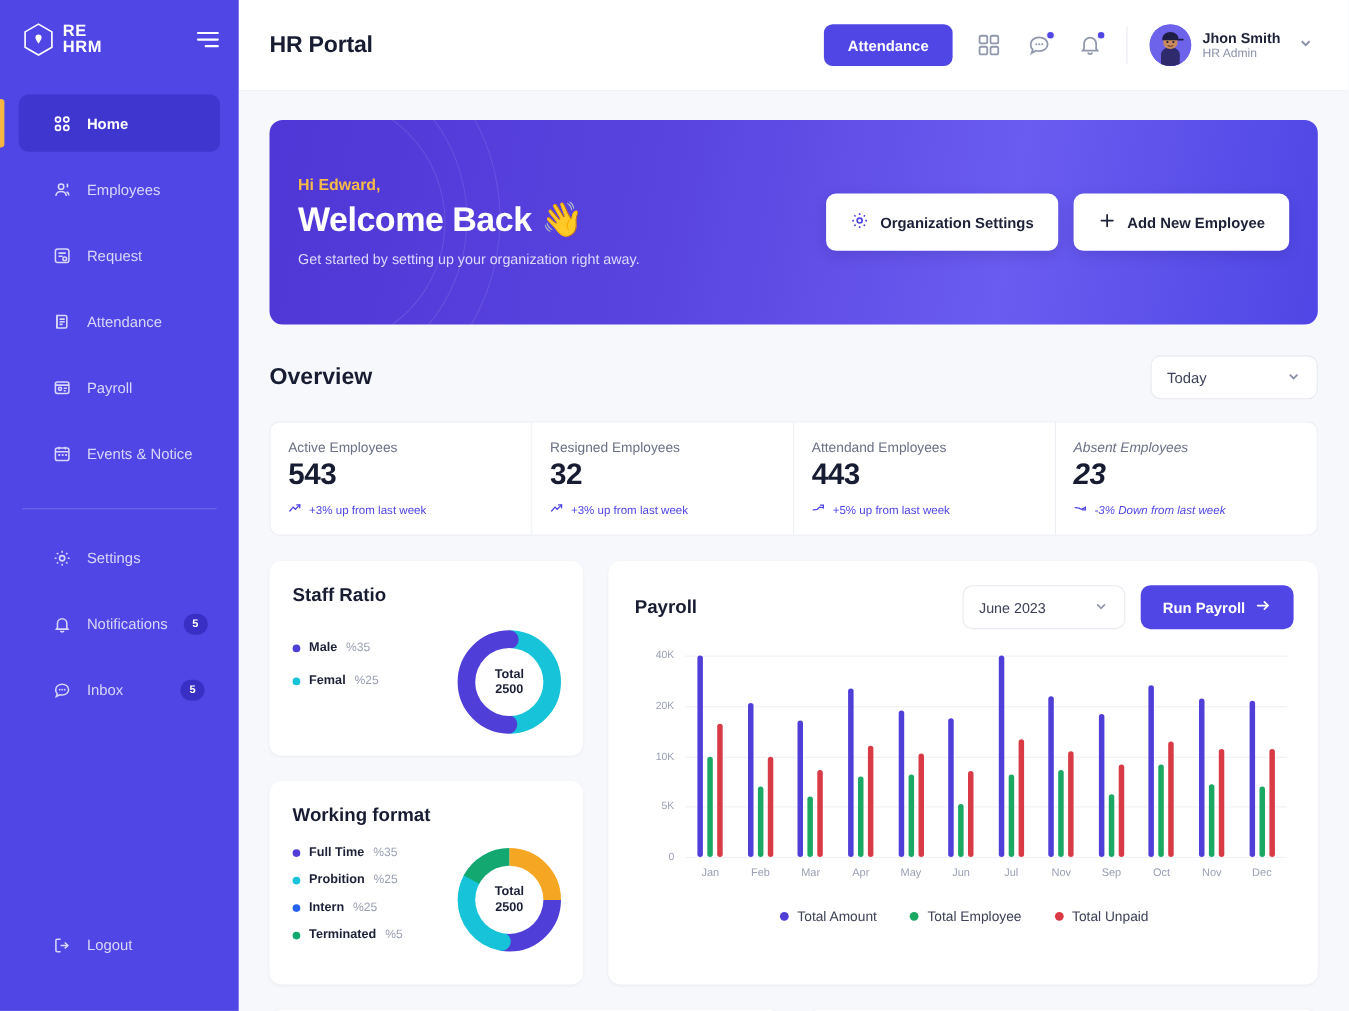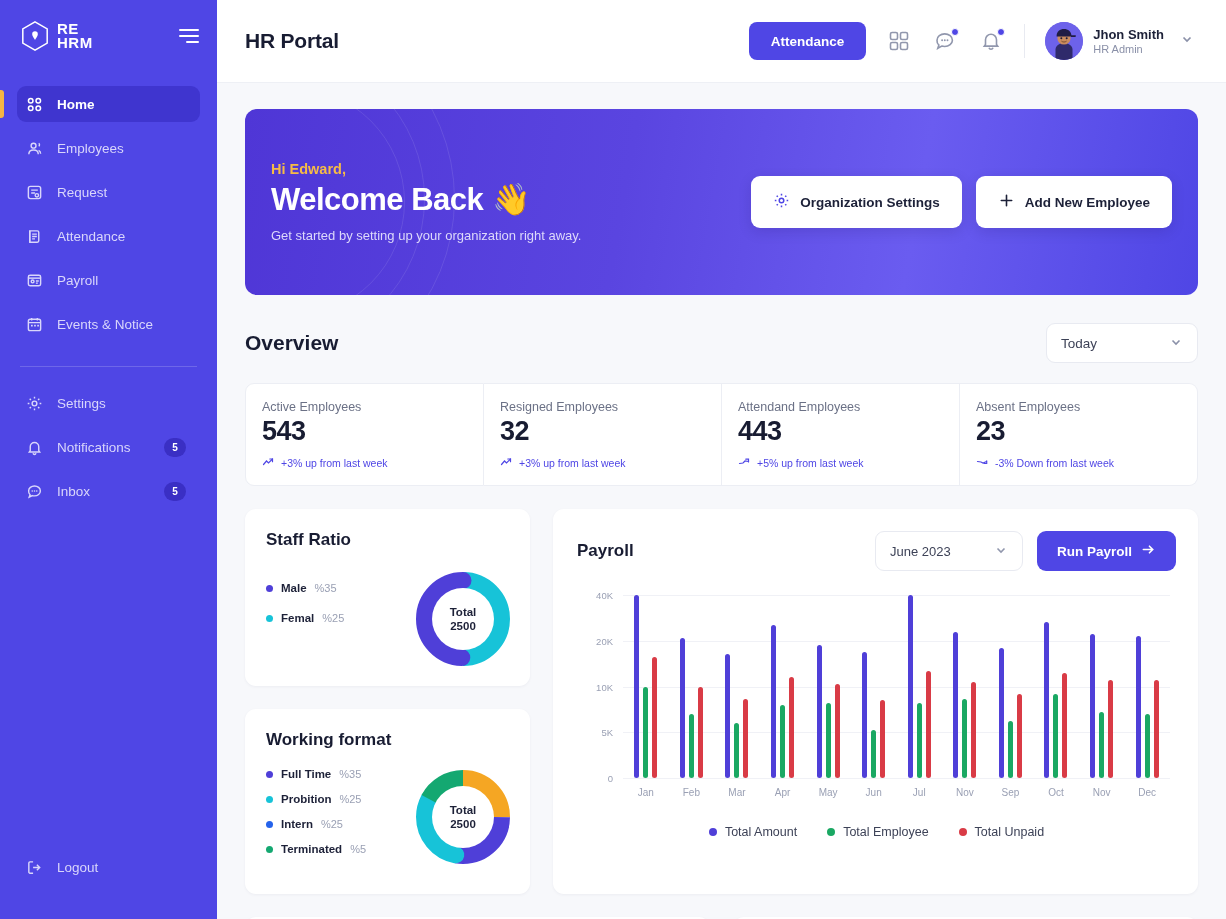--- a/index.html
+++ b/index.html
@@ -23,22 +23,22 @@
   .logo-text { color:#fff; font-size:15px; font-weight:700; line-height:14px; letter-spacing:.5px; }
   .logo-text span { display:block; }
   .burger { width:22px; cursor:pointer; display:flex; flex-direction:column; gap:4px; align-items:flex-end; }
   .burger i { display:block; height:2px; background:#fff; border-radius:2px; }
   .burger i:nth-child(1){ width:20px; }
   .burger i:nth-child(2){ width:20px; }
   .burger i:nth-child(3){ width:13px; }
 
   .nav { margin-top:30px; display:flex; flex-direction:column; }
   .nav-item {
-    display:flex; align-items:center; gap:14px; height:36px;
-    margin:4px 17px; padding-left:8px; border-radius:9px;
+    display:flex; align-items:center; gap:14px; height:52px;
+    margin:4px 17px; padding-left:30px; border-radius:9px;
     color:#d9d6fb; font-size:13.5px; cursor:pointer; position:relative;
   }
   .nav-item .ico { width:18px; height:18px; flex:0 0 18px; display:flex; align-items:center; justify-content:center; }
   .nav-item.active { background:#3f35cf; color:#fff; font-weight:600; }
   .nav-item.active::before{
     content:""; position:absolute; left:-17px; top:4px; bottom:4px;
     width:4px; border-radius:0 3px 3px 0; background:#f5b544;
   }
   .nav-badge {
     margin-left:auto; margin-right:14px; background:#3a2fc4; color:#fff;
@@ -106,21 +106,21 @@
     font-size:13.5px; color:#3d4257; cursor:pointer;
   }
   .select .caret { margin-left:auto; }
 
   .stats { display:flex; gap:0; margin-top:20px; }
   .stat {
     flex:1; background:#fff; border:1px solid #eceef4; padding:16px 18px 15px 16px;
     min-height:96px;
   }
   .stat:first-child { border-radius:9px 0 0 9px; }
-  .stat:last-child { border-radius:0 9px 9px 0; }
+  .stat:last-child { border-radius:0 9px 9px 0;font-style:italic; }
   .stat + .stat { border-left:none; }
   .stat-label { font-size:12.5px; color:#6b7186; }
   .stat-value { font-size:27px; font-weight:700; color:#181c32; margin-top:2px; letter-spacing:-.5px; }
   .stat-delta { display:flex; align-items:center; gap:7px; margin-top:9px; font-size:10.5px; color:#4f46e5; }
   .stat-delta svg { flex:0 0 12px; }
 
   
   .panels { display:flex; gap:23px; margin-top:23px; }
   .col-left { width:285px; flex:0 0 285px; display:flex; flex-direction:column; gap:23px; }
   .card { background:#fff; border-radius:11px; box-shadow:0 1px 3px rgba(30,35,70,.05); }

